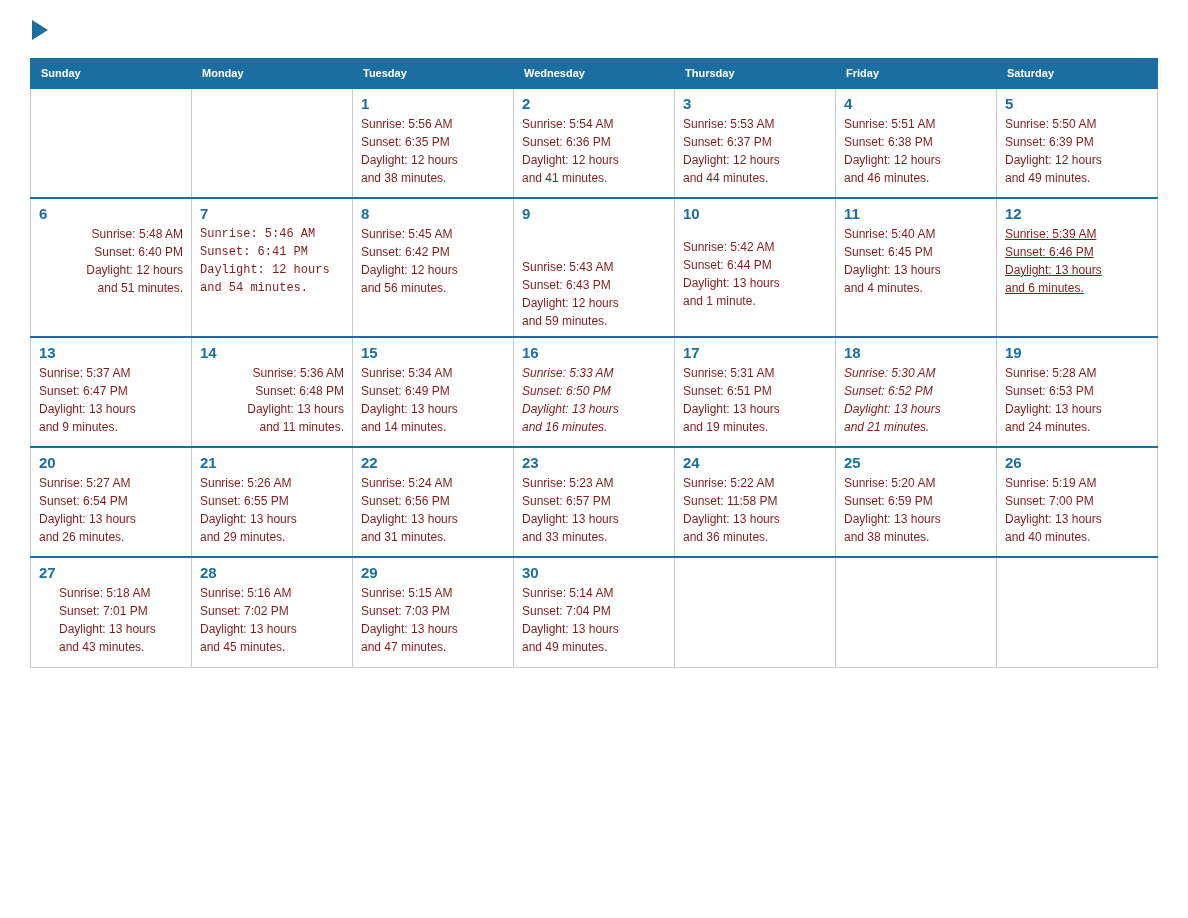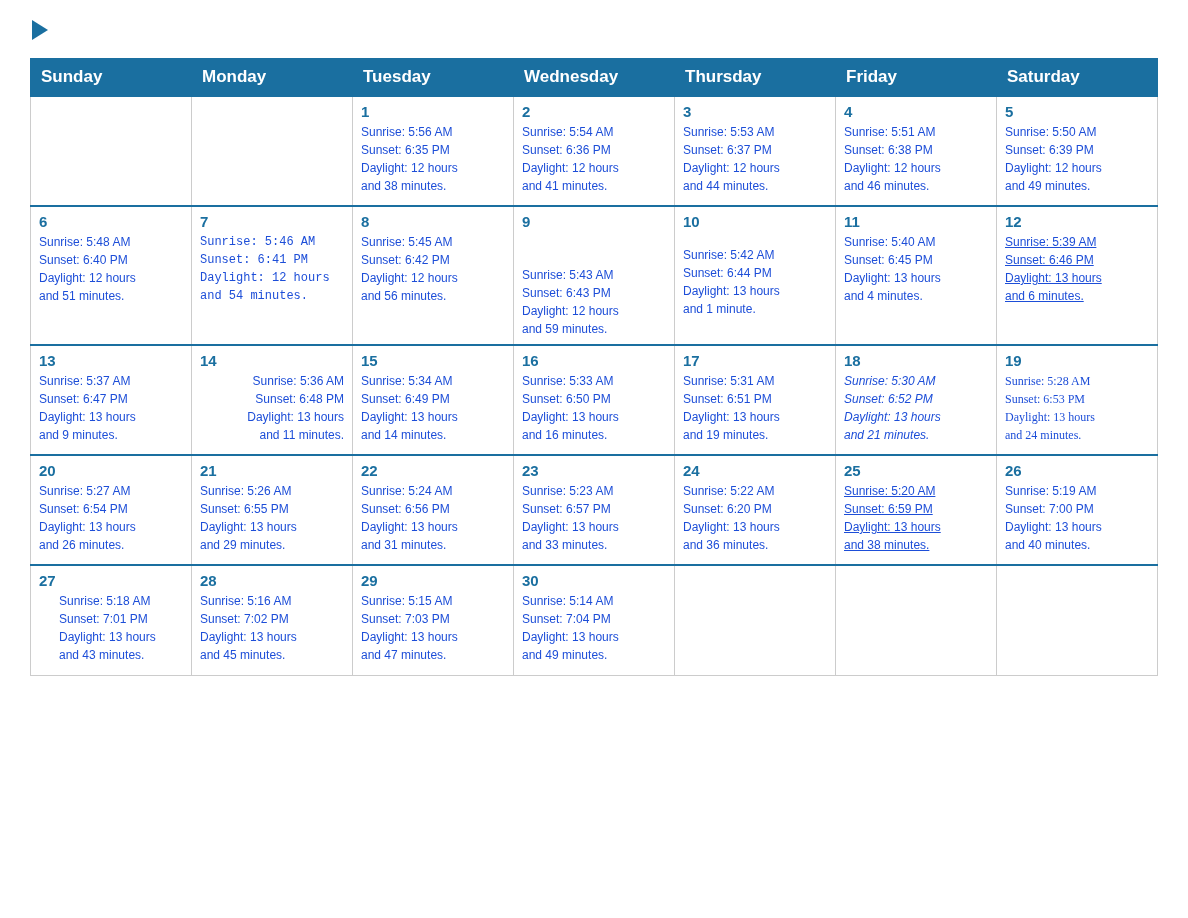--- a/index.html
+++ b/index.html
@@ -32,21 +32,21 @@
       margin-top: 4px;
     }
     .calendar-table {
       width: 100%;
       border-collapse: collapse;
       table-layout: fixed;
     }
     .calendar-table thead tr th {
       background-color: #1a6fa0;
       color: #fff;
-      font-size: 17px;
+      font-size: 11px;
       font-weight: bold;
       padding: 8px 10px;
       text-align: left;
       border: 1px solid #1a6fa0;
     }
     .calendar-table tbody tr td {
       vertical-align: top;
       padding: 6px 8px;
       border: 1px solid #ccc;
       border-top: 2px solid #1a6fa0;
@@ -56,21 +56,21 @@
     }
     .calendar-table tbody tr td .day-num {
       font-size: 15px;
       font-weight: bold;
       color: #1a6fa0;
       display: block;
       margin-bottom: 3px;
     }
     .calendar-table tbody tr td .day-info {
       font-size: 12px;
-      color: #1d4ed8;
+      color: #7f1d1d;
       line-height: 1.5;
     }
     .calendar-table tbody tr td.empty {
       background: #fff;
     }
     
     .logo-combined {
       display: flex;
       flex-direction: column;
       line-height: 1;
@@ -173,21 +173,21 @@
           <span class="day-num">5</span>
           <div class="day-info" style="white-space: pre-line;">Sunrise: 5:50 AM
 Sunset: 6:39 PM
 Daylight: 12 hours
 and 49 minutes.</div>
         </td>
       </tr>
       <tr>
         <td>
           <span class="day-num">6</span>
-          <div class="day-info" style="white-space: pre-line;">Sunrise: 5:48 AM
+          <div class="day-info" style="white-space: pre-line; text-align: right;">Sunrise: 5:48 AM
 Sunset: 6:40 PM
 Daylight: 12 hours
 and 51 minutes.</div>
         </td>
         <td>
           <span class="day-num">7</span>
           <div class="day-info" style="white-space: pre-line; font-family: Liberation Mono, monospace;">Sunrise: 5:46 AM
 Sunset: 6:41 PM
 Daylight: 12 hours
 and 54 minutes.</div>
@@ -245,42 +245,42 @@
         </td>
         <td>
           <span class="day-num">15</span>
           <div class="day-info" style="white-space: pre-line;">Sunrise: 5:34 AM
 Sunset: 6:49 PM
 Daylight: 13 hours
 and 14 minutes.</div>
         </td>
         <td>
           <span class="day-num">16</span>
-          <div class="day-info" style="white-space: pre-line;">Sunrise: 5:33 AM
+          <div class="day-info" style="white-space: pre-line; font-style: italic;">Sunrise: 5:33 AM
 Sunset: 6:50 PM
 Daylight: 13 hours
 and 16 minutes.</div>
         </td>
         <td>
           <span class="day-num">17</span>
           <div class="day-info" style="white-space: pre-line;">Sunrise: 5:31 AM
 Sunset: 6:51 PM
 Daylight: 13 hours
 and 19 minutes.</div>
         </td>
         <td>
           <span class="day-num">18</span>
           <div class="day-info" style="white-space: pre-line; font-style: italic;">Sunrise: 5:30 AM
 Sunset: 6:52 PM
 Daylight: 13 hours
 and 21 minutes.</div>
         </td>
         <td>
           <span class="day-num">19</span>
-          <div class="day-info" style="white-space: pre-line; font-family: Liberation Serif, serif;">Sunrise: 5:28 AM
+          <div class="day-info" style="white-space: pre-line;">Sunrise: 5:28 AM
 Sunset: 6:53 PM
 Daylight: 13 hours
 and 24 minutes.</div>
         </td>
       </tr>
       <tr>
         <td>
           <span class="day-num">20</span>
           <div class="day-info" style="white-space: pre-line;">Sunrise: 5:27 AM
 Sunset: 6:54 PM
@@ -304,27 +304,27 @@
         <td>
           <span class="day-num">23</span>
           <div class="day-info" style="white-space: pre-line;">Sunrise: 5:23 AM
 Sunset: 6:57 PM
 Daylight: 13 hours
 and 33 minutes.</div>
         </td>
         <td>
           <span class="day-num">24</span>
           <div class="day-info" style="white-space: pre-line;">Sunrise: 5:22 AM
-Sunset: 6:20 PM
+Sunset: 11:58 PM
 Daylight: 13 hours
 and 36 minutes.</div>
         </td>
         <td>
           <span class="day-num">25</span>
-          <div class="day-info" style="white-space: pre-line; text-decoration: underline;">Sunrise: 5:20 AM
+          <div class="day-info" style="white-space: pre-line;">Sunrise: 5:20 AM
 Sunset: 6:59 PM
 Daylight: 13 hours
 and 38 minutes.</div>
         </td>
         <td>
           <span class="day-num">26</span>
           <div class="day-info" style="white-space: pre-line;">Sunrise: 5:19 AM
 Sunset: 7:00 PM
 Daylight: 13 hours
 and 40 minutes.</div>

